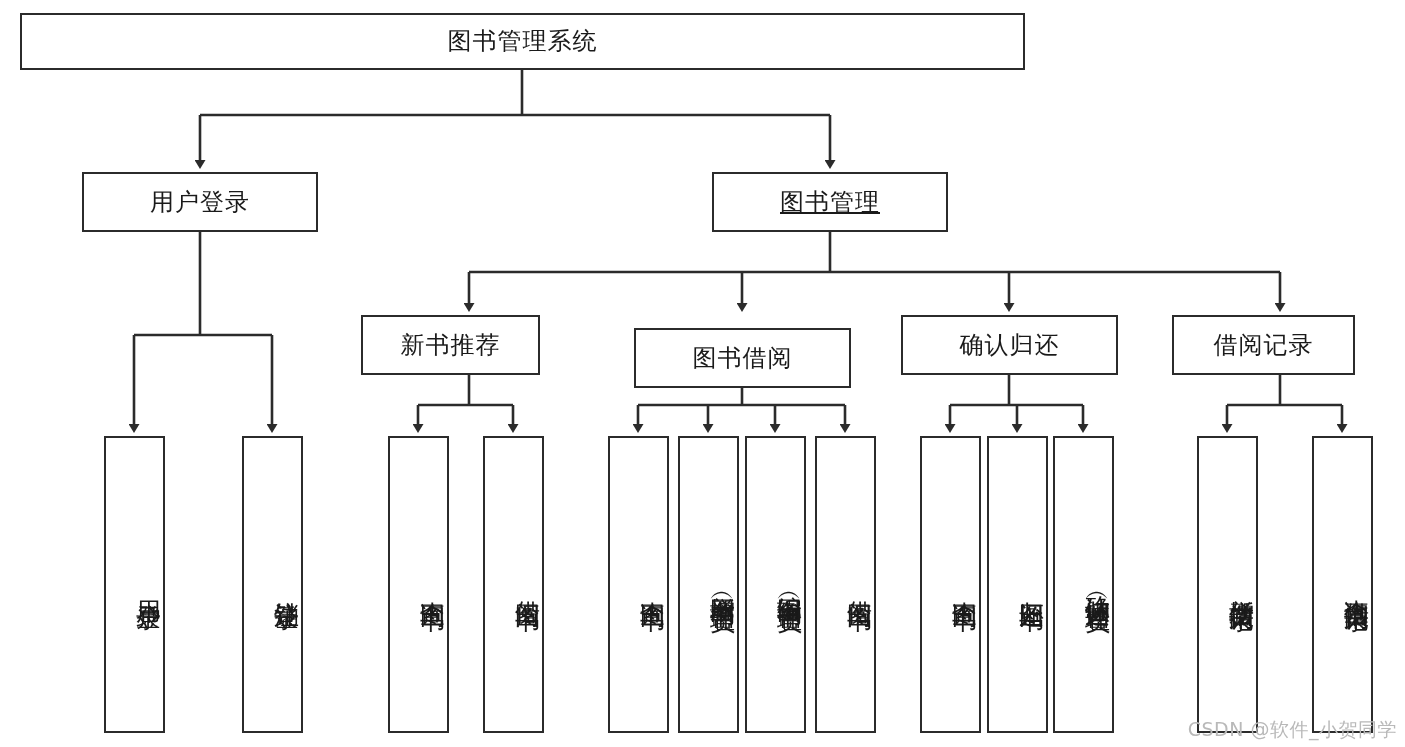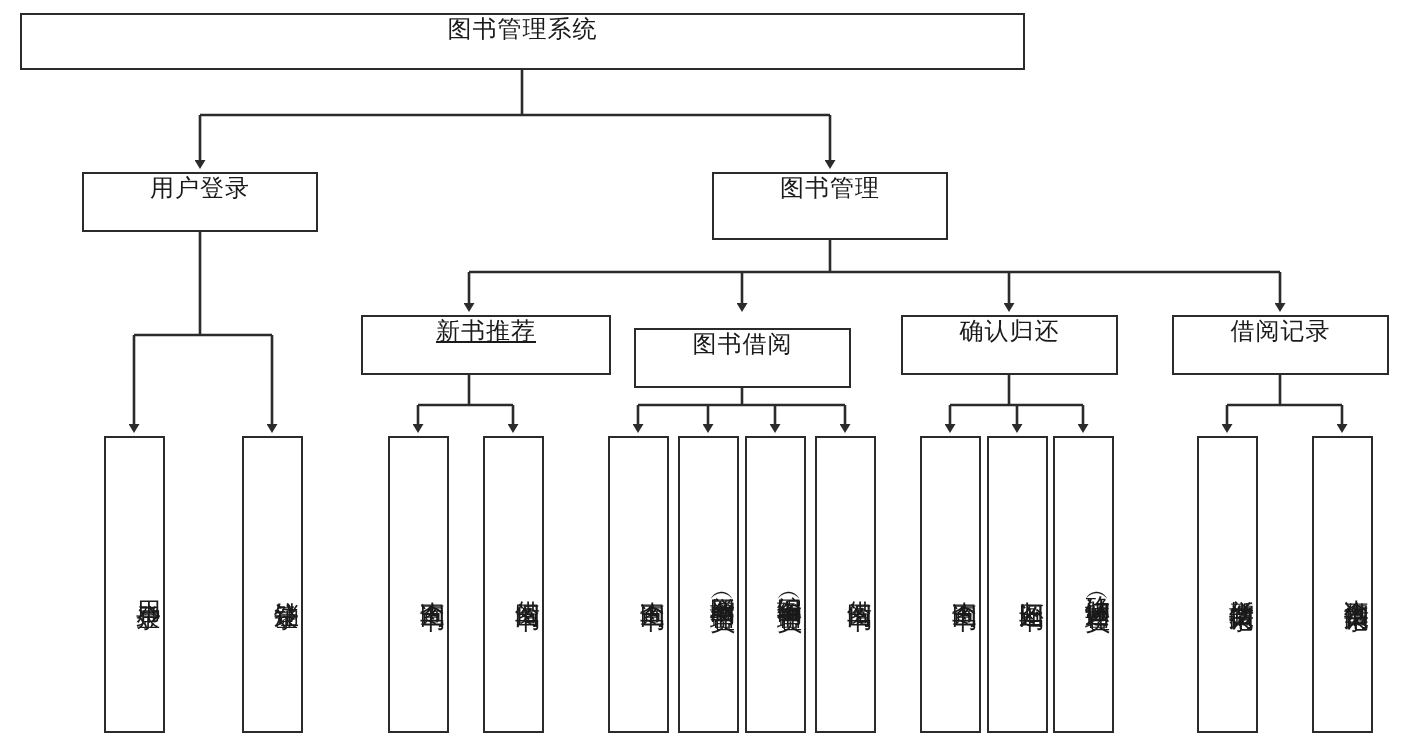--- a/index.html
+++ b/index.html
@@ -23,20 +23,21 @@
     top: 0;
     width: 1405px;
     height: 747px;
   }
   .node {
     position: absolute;
     box-sizing: border-box;
     background: #ffffff;
     border: 2px solid #2b2b2b;
     display: flex;
+    align-items: center;
     justify-content: center;
     color: #1a1a1a;
     z-index: 2;
   }
   .node.horiz {
     font-size: 24px;
     letter-spacing: 1px;
     line-height: 1.2;
   }
   .node.vert {
@@ -114,33 +115,33 @@
       </g>
   </svg>
 
   <div id="nodes">
       <div class="node horiz" style="left: 20px; top: 13px; width: 1005px; height: 57px;">
         <span class="lbl">图书管理系统</span>
       </div>
       <div class="node horiz" style="left: 82px; top: 172px; width: 236px; height: 60px;">
         <span class="lbl">用户登录</span>
       </div>
-      <div class="node horiz" style="left: 712px; top: 172px; width: 236px; height: 68px;">
+      <div class="node horiz" style="left: 712px; top: 172px; width: 236px; height: 60px; text-decoration: underline;">
         <span class="lbl">图书管理</span>
       </div>
-      <div class="node horiz" style="left: 361px; top: 315px; width: 250px; height: 60px; text-decoration: underline;">
+      <div class="node horiz" style="left: 361px; top: 315px; width: 179px; height: 60px;">
         <span class="lbl">新书推荐</span>
       </div>
       <div class="node horiz" style="left: 634px; top: 315px; width: 217px; height: 60px; margin-top: 13px;">
         <span class="lbl">图书借阅</span>
       </div>
       <div class="node horiz" style="left: 901px; top: 315px; width: 217px; height: 60px;">
         <span class="lbl">确认归还</span>
       </div>
-      <div class="node horiz" style="left: 1172px; top: 315px; width: 217px; height: 60px;">
+      <div class="node horiz" style="left: 1172px; top: 315px; width: 183px; height: 60px;">
         <span class="lbl">借阅记录</span>
       </div>
       <div class="node vert" style="left: 104px; top: 436px; width: 61px; height: 297px;">
         <span class="lbl">用户登录</span>
       </div>
       <div class="node vert" style="left: 242px; top: 436px; width: 61px; height: 297px;">
         <span class="lbl">注销登录</span>
       </div>
       <div class="node vert" style="left: 388px; top: 436px; width: 61px; height: 297px;">
         <span class="lbl">查询图书</span>
@@ -170,13 +171,14 @@
         <span class="lbl">确认归还（管理员）</span>
       </div>
       <div class="node vert" style="left: 1197px; top: 436px; width: 61px; height: 297px;">
         <span class="lbl">新增借阅记录</span>
       </div>
       <div class="node vert" style="left: 1312px; top: 436px; width: 61px; height: 297px;">
         <span class="lbl">查询借阅记录</span>
       </div>
     </div>
 
+  <div class="watermark">CSDN @软件_小贺同学</div>
 </div>
 
 </body></html>

